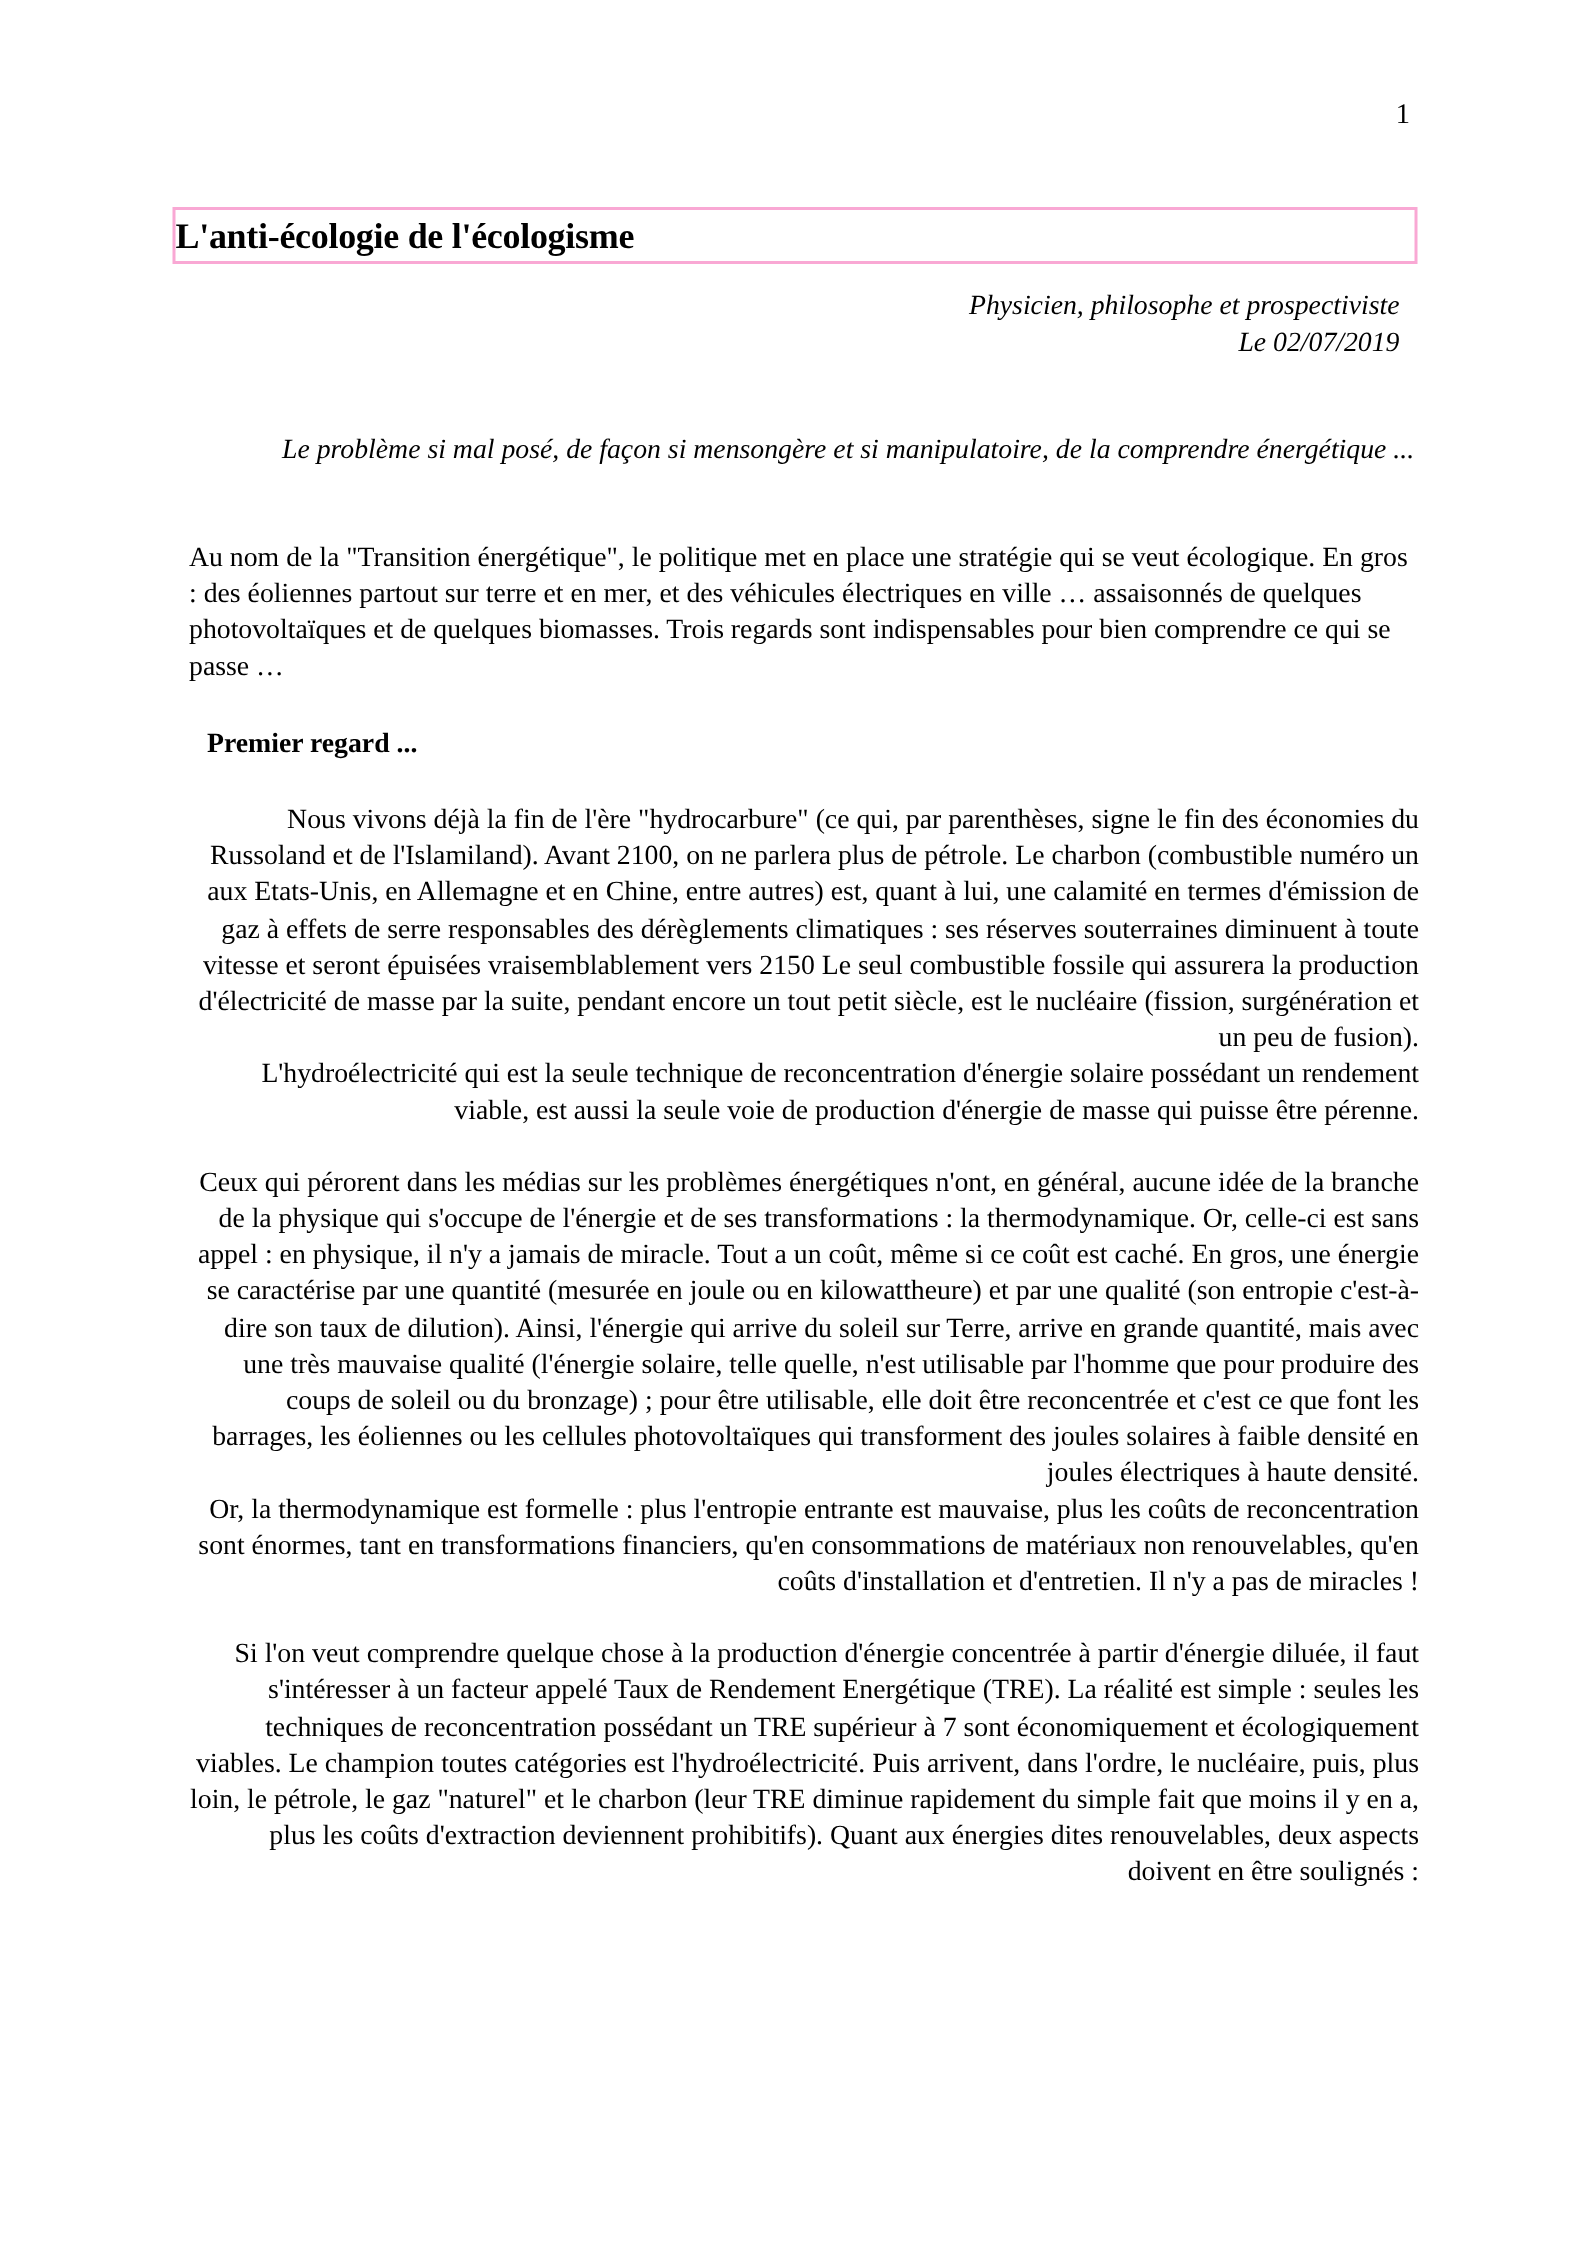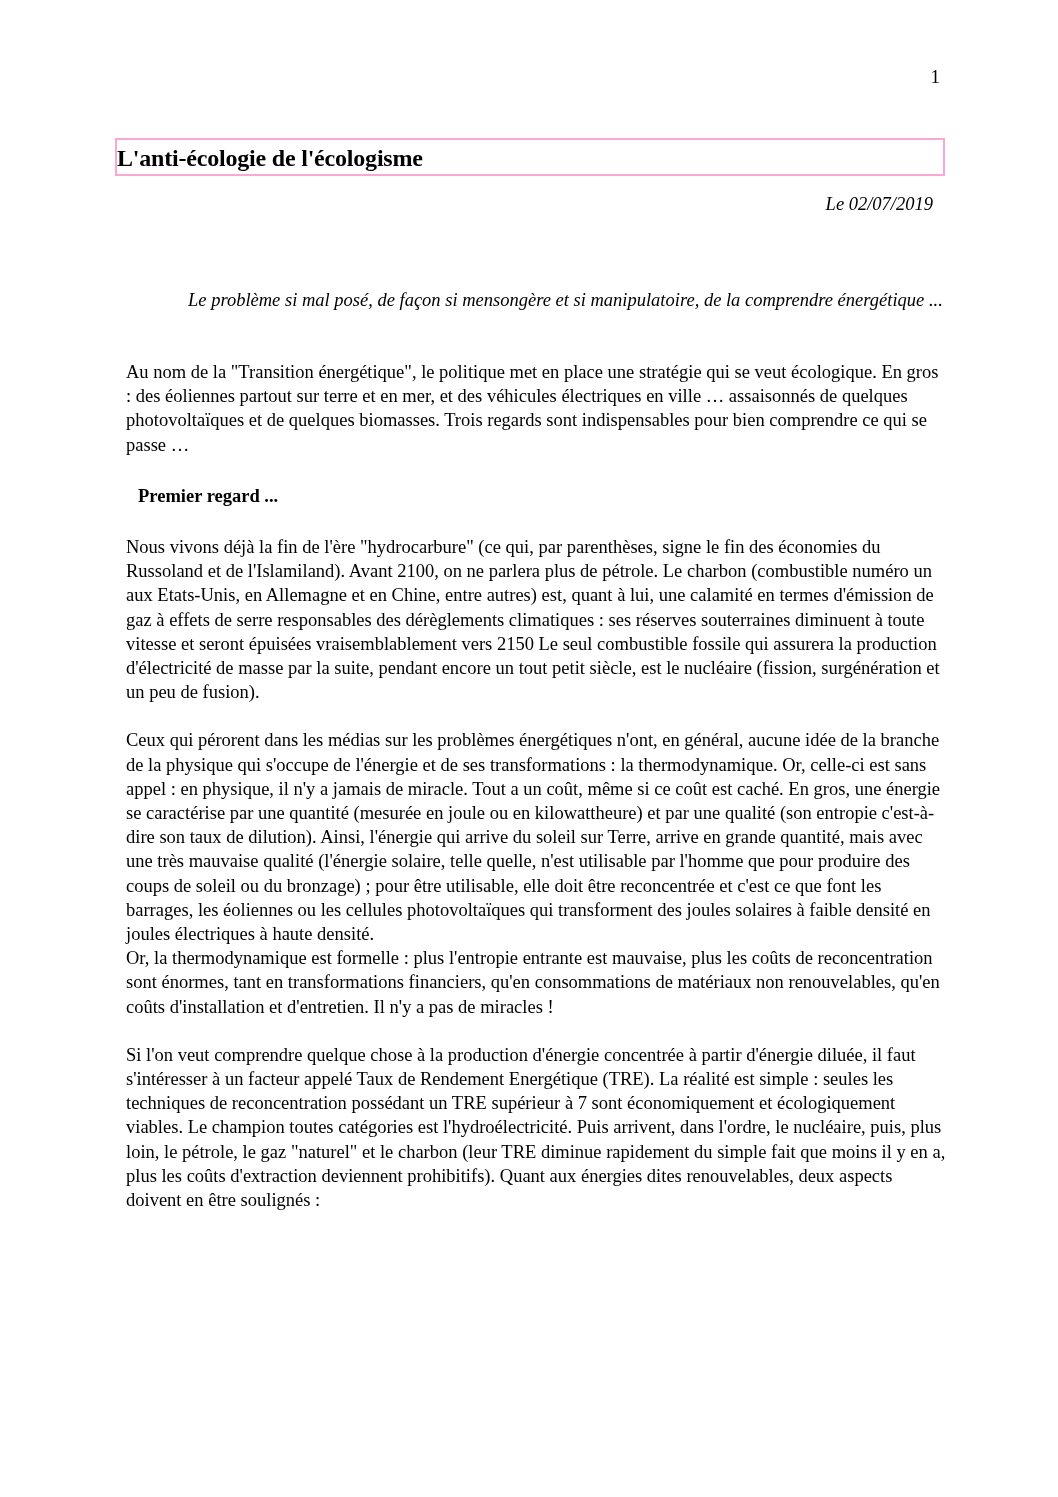--- a/index.html
+++ b/index.html
@@ -41,29 +41,31 @@
 </head>
 <body>
 
 <div class="page-number">1</div>
 
 <div class="title-box">
   <h1>L'anti-écologie de l'écologisme</h1>
 </div>
 
 <div class="byline">
+  <div>Physicien, philosophe et prospectiviste</div>
   <div>Le 02/07/2019</div>
 </div>
 
 <div class="abstract">Le problème si mal posé, de façon si mensongère et si manipulatoire, de la comprendre énergétique ...</div>
 
 <div class="body-text" style="top:360px;">
   <p>Au nom de la "Transition énergétique", le politique met en place une stratégie qui se veut écologique. En gros : des éoliennes partout sur terre et en mer, et des véhicules électriques en ville … assaisonnés de quelques photovoltaïques et de quelques biomasses. Trois regards sont indispensables pour bien comprendre ce qui se passe …</p>
 </div>
 
 <div class="heading">Premier regard ...</div>
 
-<div class="body-text" style="top:535px;">
+<div class="body-text" style="top:535px;text-align:right;">
   <p>Nous vivons déjà la fin de l'ère "hydrocarbure" (ce qui, par parenthèses, signe le fin des économies du Russoland et de l'Islamiland). Avant 2100, on ne parlera plus de pétrole. Le charbon (combustible numéro un aux Etats-Unis, en Allemagne et en Chine, entre autres) est, quant à lui, une calamité en termes d'émission de gaz à effets de serre responsables des dérèglements climatiques : ses réserves souterraines diminuent à toute vitesse et seront épuisées vraisemblablement vers 2150 Le seul combustible fossile qui assurera la production d'électricité de masse par la suite, pendant encore un tout petit siècle, est le nucléaire (fission, surgénération et un peu de fusion).</p>
+  <p>L'hydroélectricité qui est la seule technique de reconcentration d'énergie solaire possédant un rendement viable, est aussi la seule voie de production d'énergie de masse qui puisse être pérenne.</p>
   <p style="margin-top:24px;">Ceux qui pérorent dans les médias sur les problèmes énergétiques n'ont, en général, aucune idée de la branche de la physique qui s'occupe de l'énergie et de ses transformations : la thermodynamique. Or, celle-ci est sans appel : en physique, il n'y a jamais de miracle. Tout a un coût, même si ce coût est caché. En gros, une énergie se caractérise par une quantité (mesurée en joule ou en kilowattheure) et par une qualité (son entropie c'est-à-dire son taux de dilution). Ainsi, l'énergie qui arrive du soleil sur Terre, arrive en grande quantité, mais avec une très mauvaise qualité (l'énergie solaire, telle quelle, n'est utilisable par l'homme que pour produire des coups de soleil ou du bronzage) ; pour être utilisable, elle doit être reconcentrée et c'est ce que font les barrages, les éoliennes ou les cellules photovoltaïques qui transforment des joules solaires à faible densité en joules électriques à haute densité.</p>
   <p>Or, la thermodynamique est formelle : plus l'entropie entrante est mauvaise, plus les coûts de reconcentration sont énormes, tant en transformations financiers, qu'en consommations de matériaux non renouvelables, qu'en coûts d'installation et d'entretien. Il n'y a pas de miracles !</p>
   <p style="margin-top:24px;">Si l'on veut comprendre quelque chose à la production d'énergie concentrée à partir d'énergie diluée, il faut s'intéresser à un facteur appelé Taux de Rendement Energétique (TRE). La réalité est simple : seules les techniques de reconcentration possédant un TRE supérieur à 7 sont économiquement et écologiquement viables. Le champion toutes catégories est l'hydroélectricité. Puis arrivent, dans l'ordre, le nucléaire, puis, plus loin, le pétrole, le gaz "naturel" et le charbon (leur TRE diminue rapidement du simple fait que moins il y en a, plus les coûts d'extraction deviennent prohibitifs). Quant aux énergies dites renouvelables, deux aspects doivent en être soulignés :</p>
 </div>
 
 </body></html>

